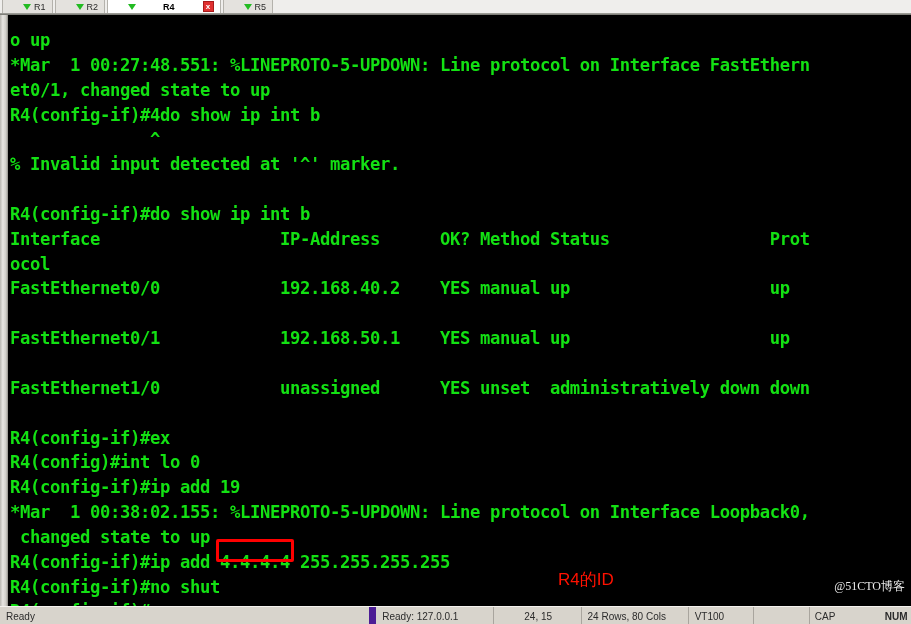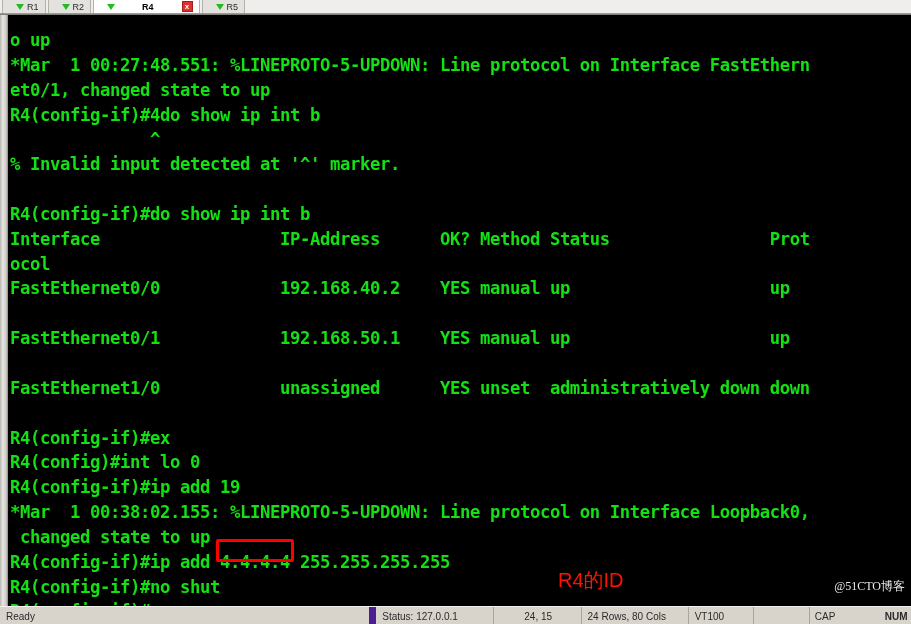--- a/index.html
+++ b/index.html
@@ -33,21 +33,21 @@
     display: flex;
     align-items: flex-end;
     padding-left: 2px;
     box-sizing: border-box;
     overflow: hidden;
   }
   .tab {
     display: flex;
     align-items: center;
     height: 14px;
-    padding: 0 6px 0 13px;
+    padding: 0 6px 0 20px;
     margin-right: 2px;
     background: #e4e2de;
     border: 1px solid #b4b2ac;
     border-bottom: none;
     font-family: "Liberation Sans", sans-serif;
     font-size: 9px;
     color: #2a2a2a;
     line-height: 12px;
     white-space: nowrap;
     box-sizing: border-box;
@@ -130,21 +130,21 @@
     position: absolute;
     border: 3px solid #ff0000;
     border-radius: 2px;
     box-sizing: border-box;
     pointer-events: none;
   }
   .annot-text {
     position: absolute;
     color: #ff1100;
     font-family: "Liberation Sans", sans-serif;
-    font-size: 20px;
+    font-size: 17px;
     line-height: 28px;
     white-space: nowrap;
   }
 
   
   .watermark {
     position: absolute;
     right: 6px;
     bottom: 13px;
     color: #ffffff;
@@ -221,21 +221,21 @@
     <div class="term-screen" id="term-screen"><div class="row">o up</div><div class="row">*Mar  1 00:27:48.551: %LINEPROTO-5-UPDOWN: Line protocol on Interface FastEthern</div><div class="row">et0/1, changed state to up</div><div class="row">R4(config-if)#4do show ip int b</div><div class="row">              ^</div><div class="row">% Invalid input detected at '^' marker.</div><div class="row">&nbsp;</div><div class="row">R4(config-if)#do show ip int b</div><div class="row">Interface                  IP-Address      OK? Method Status                Prot</div><div class="row">ocol</div><div class="row">FastEthernet0/0            192.168.40.2    YES manual up                    up</div><div class="row">&nbsp;</div><div class="row">FastEthernet0/1            192.168.50.1    YES manual up                    up</div><div class="row">&nbsp;</div><div class="row">FastEthernet1/0            unassigned      YES unset  administratively down down</div><div class="row">&nbsp;</div><div class="row">R4(config-if)#ex</div><div class="row">R4(config)#int lo 0</div><div class="row">R4(config-if)#ip add 19</div><div class="row">*Mar  1 00:38:02.155: %LINEPROTO-5-UPDOWN: Line protocol on Interface Loopback0,</div><div class="row"> changed state to up</div><div class="row">R4(config-if)#ip add 4.4.4.4 255.255.255.255</div><div class="row">R4(config-if)#no shut</div><div class="row">R4(config-if)#</div></div>
 
     <div class="highlight-box" id="highlight-box" style="left: 215.955px; top: 523.85px; width: 77.985px; height: 22.85px;"></div>
     <div class="annot-text" id="annot-text" style="left: 558px; top: 550.7px;">R4的ID</div>
 
     <div class="watermark">@51CTO博客</div>
   </div>
 
   <div class="statusbar">
     <div class="sb-cell sb-ready">Ready</div>
-    <div class="sb-cell sb-telnet">Status: 127.0.0.1</div>
+    <div class="sb-cell sb-telnet">Ready: 127.0.0.1</div>
     <div class="sb-cell sb-pos">24, 15</div>
     <div class="sb-cell sb-dims">24 Rows, 80 Cols</div>
     <div class="sb-cell sb-emul">VT100</div>
     <div class="sb-cell sb-blank"></div>
     <div class="sb-cell sb-caps">CAP</div>
     <div class="sb-cell sb-num">NUM</div>
   </div>
 
 </div>
 

